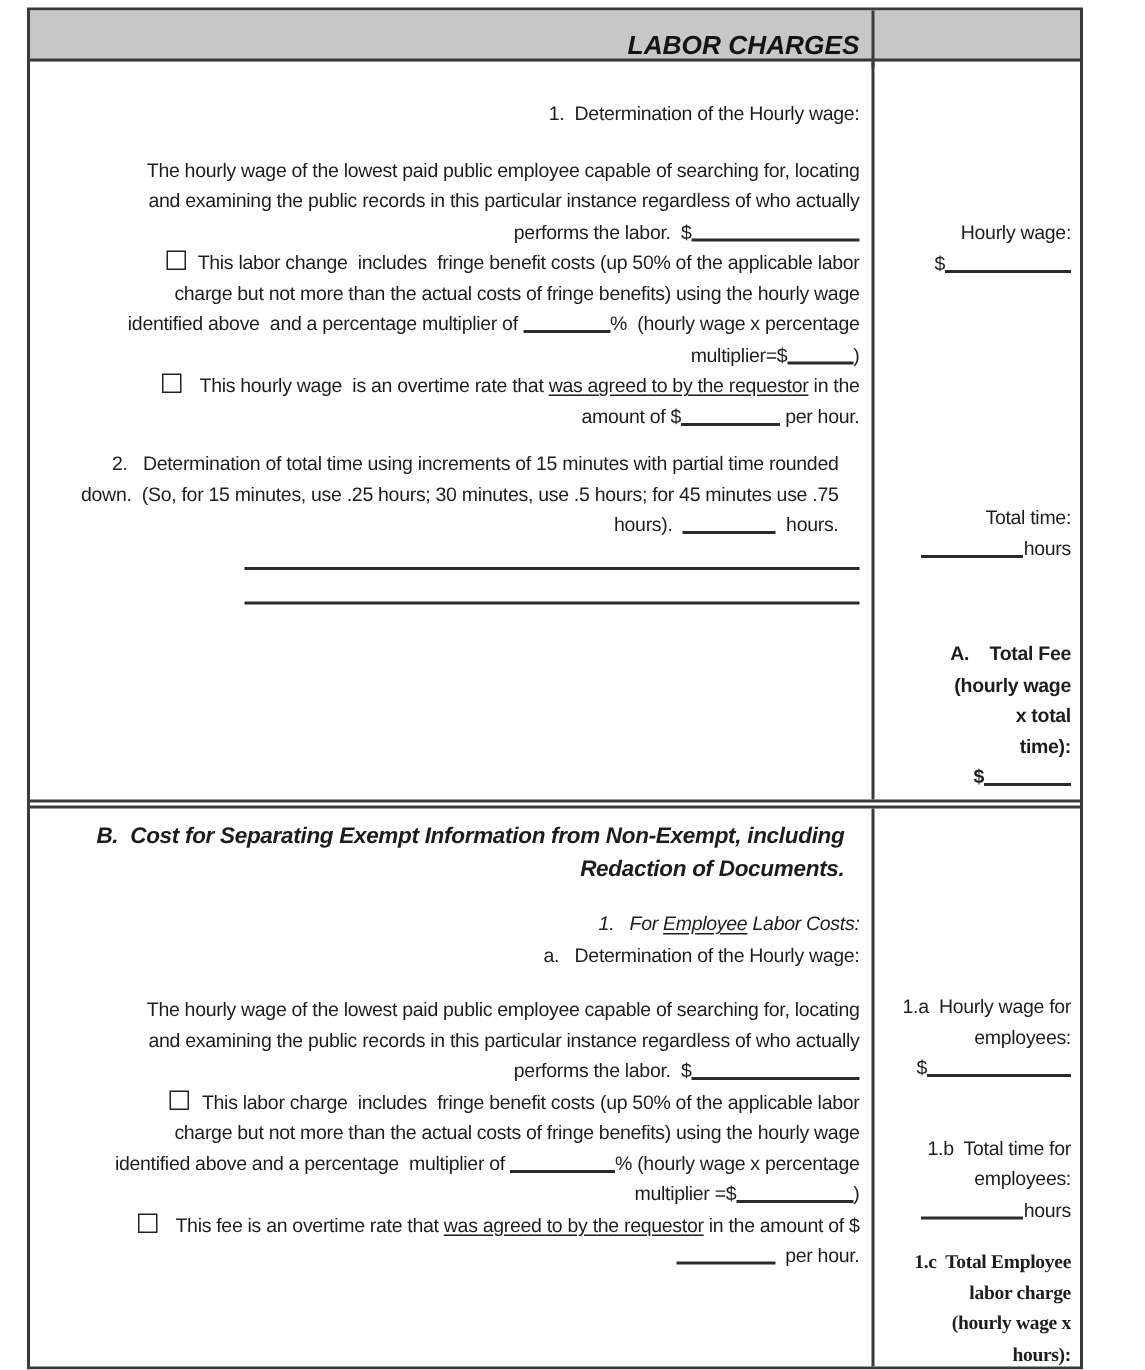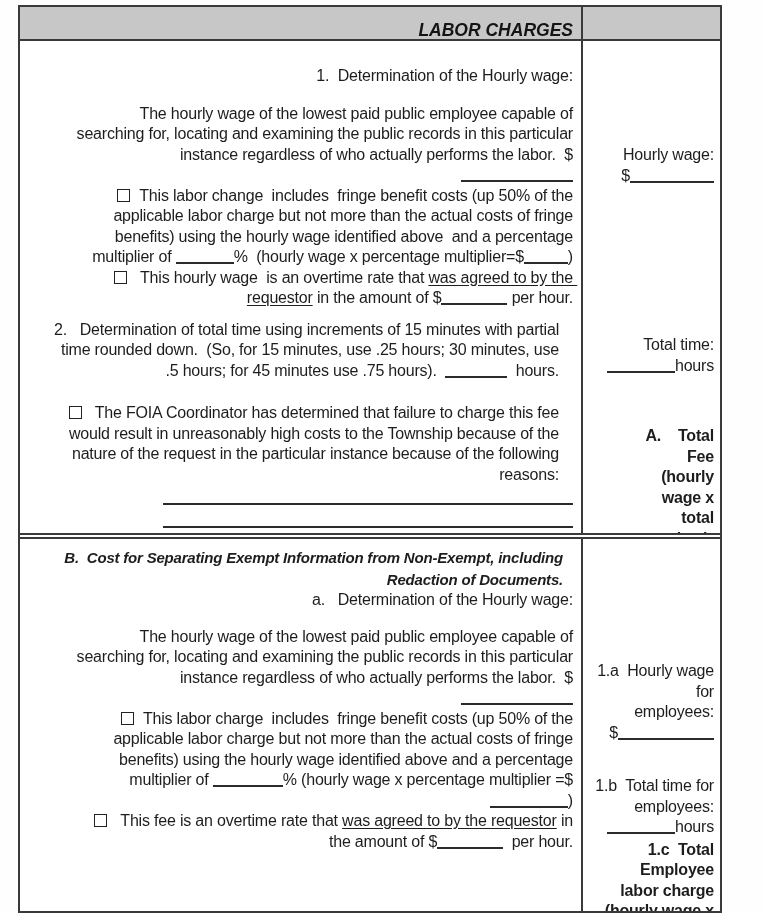--- a/index.html
+++ b/index.html
@@ -20,21 +20,21 @@
   .row-header .cell{height:100%;}
   .hdr-title{
     font-size:17.5px;font-weight:bold;font-style:italic;
     line-height:30px;padding-left:12px;color:#141414;letter-spacing:0;
   }
   .row-a .cell{height:492px;overflow:hidden;}
   .row-b{border-top:6px double #3a3a3a;}
   .row-b .cell{height:372px;overflow:hidden;padding-left:12px;}
   .cell-main{padding:8px 8px 0 12px;}
   .cell-side{padding:0 6px 0 8px;font-size:14.5px;line-height:21px;}
-  .rich{font-size:16px;line-height:20.5px;white-space:pre-wrap;}
+  .rich{font-size:13px;line-height:20.5px;white-space:pre-wrap;}
   .heading{font-size:15px;font-weight:bold;font-style:italic;line-height:21.5px;margin-right:10px;}
   .b{font-weight:bold;}
   .i{font-style:italic;}
   .u{text-decoration:underline;text-underline-offset:2px;}
   .cb{
     display:inline-block;width:11px;height:11px;border:1.6px solid #222;
     margin:0 5px -1px 0;background:#fff;
   }
   .blank{display:inline-block;height:2px;background:#2b2b2b;vertical-align:-2px;}
   
@@ -47,52 +47,52 @@
   .m-item1b{margin:16px 0 0 21px;}
   .m-item1ab{margin:0 0 0 49px;}
   .m-body-b{margin:16px 0 0 43px;}
   .m-itemb{margin:2px 0 0 43px;}
   
   .s-a1{margin-top:104px;}
   .s-a2{margin-top:149px;}
   .s-a3{margin-top:50px;margin-left:40px;}
   .s-b1{margin-top:122px;}
   .s-b2{margin-top:33px;}
-  .s-b3{margin-top:2px;}
+  .s-b3{margin-top:14px;font-family:Liberation Serif, serif;}
 </style>
 </head>
 <body>
 
 <div class="page">
   <div class="tbl">
 
     <div class="row row-header" style="background: rgb(199, 199, 199);">
       <div class="cell cell-main hdr-title">LABOR CHARGES</div>
       <div class="cell cell-side"></div>
     </div>
 
     <div class="row row-a">
       <div class="cell cell-main">
         <div class="rich m-item1a"><span>1.  Determination of the Hourly wage:</span></div>
         <div class="rich m-body-a"><span>The hourly wage of the lowest paid public employee capable of searching for, locating and examining the public records in this particular instance regardless of who actually performs the labor.  $</span><span class="blank" style="width: 112px;"></span><br><span class="cb"></span><span> This labor change  includes  fringe benefit costs (up 50% of the applicable labor charge but not more than the actual costs of fringe benefits) using the hourly wage identified above  and a percentage multiplier of </span><span class="blank" style="width: 58px;"></span><span>%  (hourly wage x percentage multiplier=$</span><span class="blank" style="width: 44px;"></span><span>)</span><br><span class="cb"></span><span>  This hourly wage  is an overtime rate that </span><span class="u">was agreed to by the requestor</span><span> in the amount of $</span><span class="blank" style="width: 66px;"></span><span> per hour.</span></div>
         <div class="rich m-item2"><span>2.   Determination of total time using increments of 15 minutes with partial time rounded down.  (So, for 15 minutes, use .25 hours; 30 minutes, use .5 hours; for 45 minutes use .75 hours).  </span><span class="blank" style="width: 62px;"></span><span>  hours.</span></div>
-        <div class="rich m-foia"><span class="cb"></span><span>  The FOIA Coordinator has determined that failure to charge this fee would result in unreasonably high costs to the Township because of the nature of the request in the particular instance because of the following reasons:</span></div>
         <div class="rich m-reason"><span class="blank" style="width: 410px;"></span></div>
         <div class="rich m-reason"><span class="blank" style="width: 410px;"></span></div>
       </div>
       <div class="cell cell-side">
         <div class="rich s-a1"><span>Hourly wage:</span><br><span>$</span><span class="blank" style="width: 84px;"></span></div>
         <div class="rich s-a2"><span>Total time:</span><br><span class="blank" style="width: 68px;"></span><span>hours</span></div>
         <div class="rich s-a3"><span class="b">A.    Total Fee</span><br><span class="b">(hourly wage x total</span><br><span class="b">time):</span><br><span class="b">$</span><span class="blank" style="width: 58px;"></span></div>
       </div>
     </div>
 
     <div class="row row-b">
       <div class="cell cell-main">
         <div class="rich heading"><span class="b i">B.  Cost for Separating Exempt Information from Non-Exempt, including Redaction of Documents.</span></div>
+        <div class="rich m-item1b"><span class="i">1.   For </span><span class="u i">Employee</span><span class="i"> Labor Costs:</span></div>
         <div class="rich m-item1ab"><span>a.   Determination of the Hourly wage:</span></div>
         <div class="rich m-body-b"><span>The hourly wage of the lowest paid public employee capable of searching for, locating and examining the public records in this particular instance regardless of who actually performs the labor.  $</span><span class="blank" style="width: 112px;"></span><br><span class="cb"></span><span> This labor charge  includes  fringe benefit costs (up 50% of the applicable labor charge but not more than the actual costs of fringe benefits) using the hourly wage identified above and a percentage  multiplier of </span><span class="blank" style="width: 70px;"></span><span>% (hourly wage x percentage multiplier =$</span><span class="blank" style="width: 78px;"></span><span>)</span><br><span class="cb"></span><span>  This fee is an overtime rate that </span><span class="u">was agreed to by the requestor</span><span> in the amount of $</span><span class="blank" style="width: 66px;"></span><span>  per hour.</span></div>
       </div>
       <div class="cell cell-side">
         <div class="rich s-b1"><span>1.a  Hourly wage for</span><br><span>employees:</span><br><span>$</span><span class="blank" style="width: 96px;"></span></div>
         <div class="rich s-b2"><span>1.b  Total time for</span><br><span>employees:</span><br><span class="blank" style="width: 68px;"></span><span>hours</span></div>
         <div class="rich s-b3"><span class="b">1.c  Total Employee</span><br><span class="b">labor charge</span><br><span class="b">(hourly wage x</span><br><span class="b">hours):</span><br></div>
       </div>
     </div>
 

